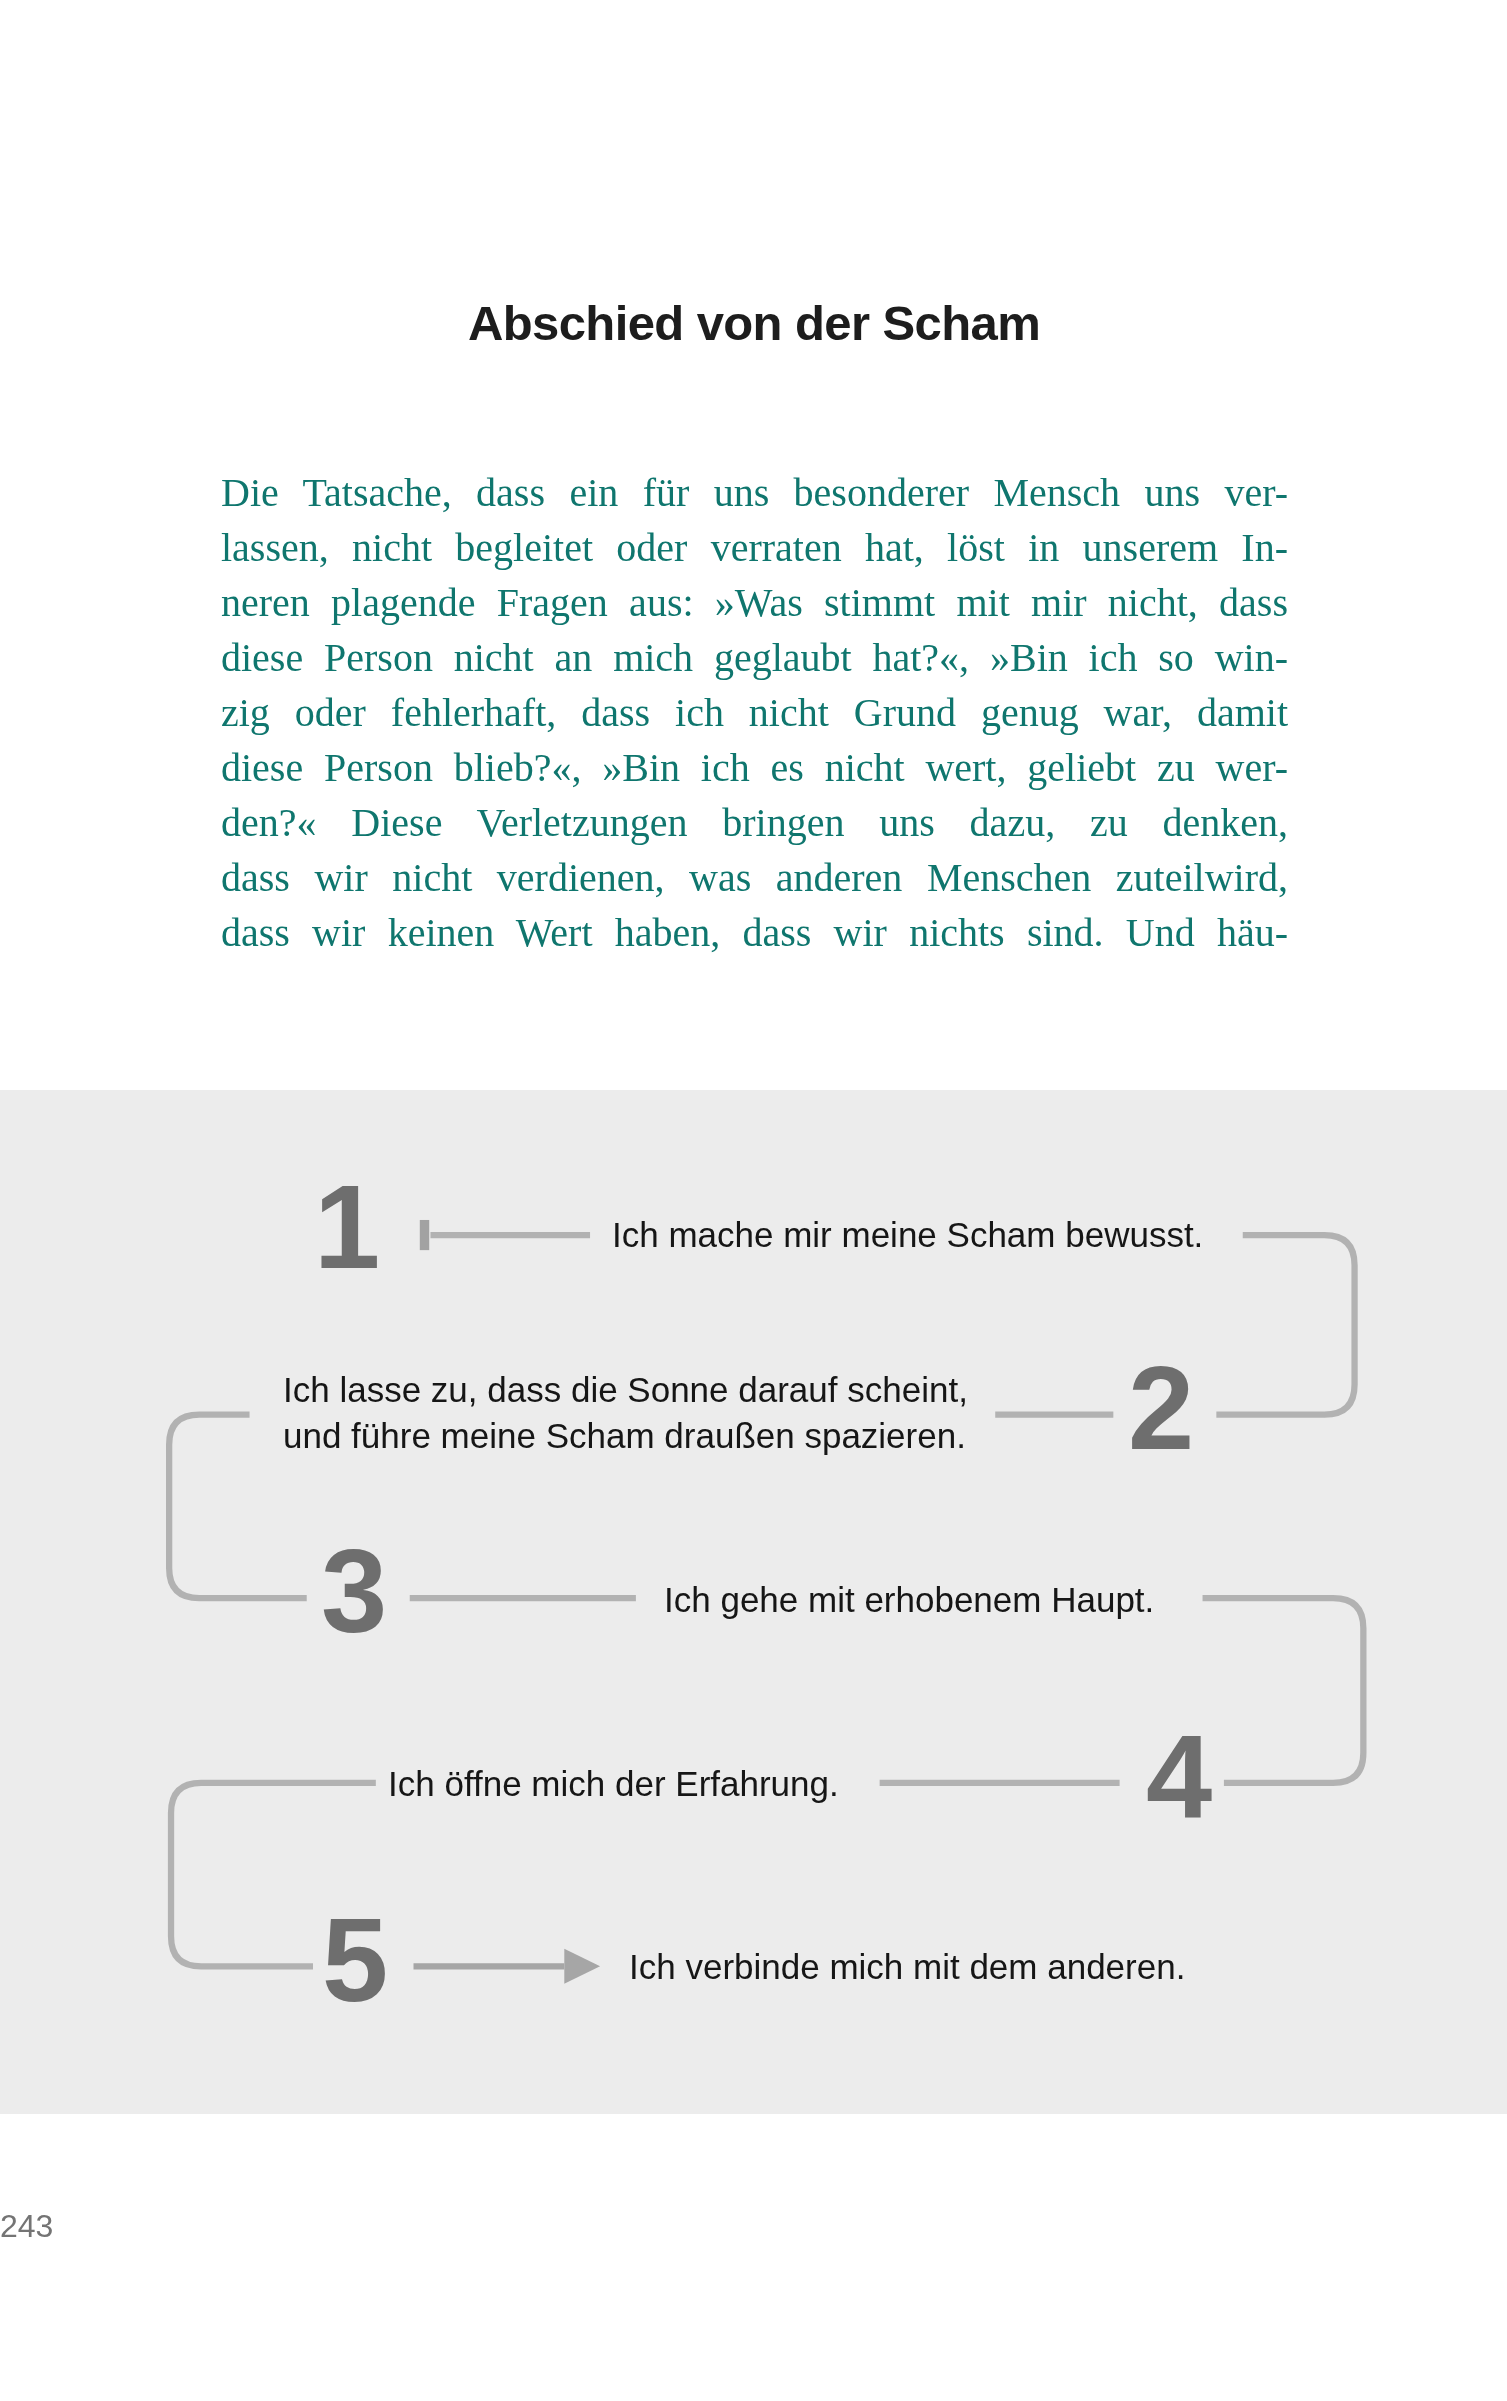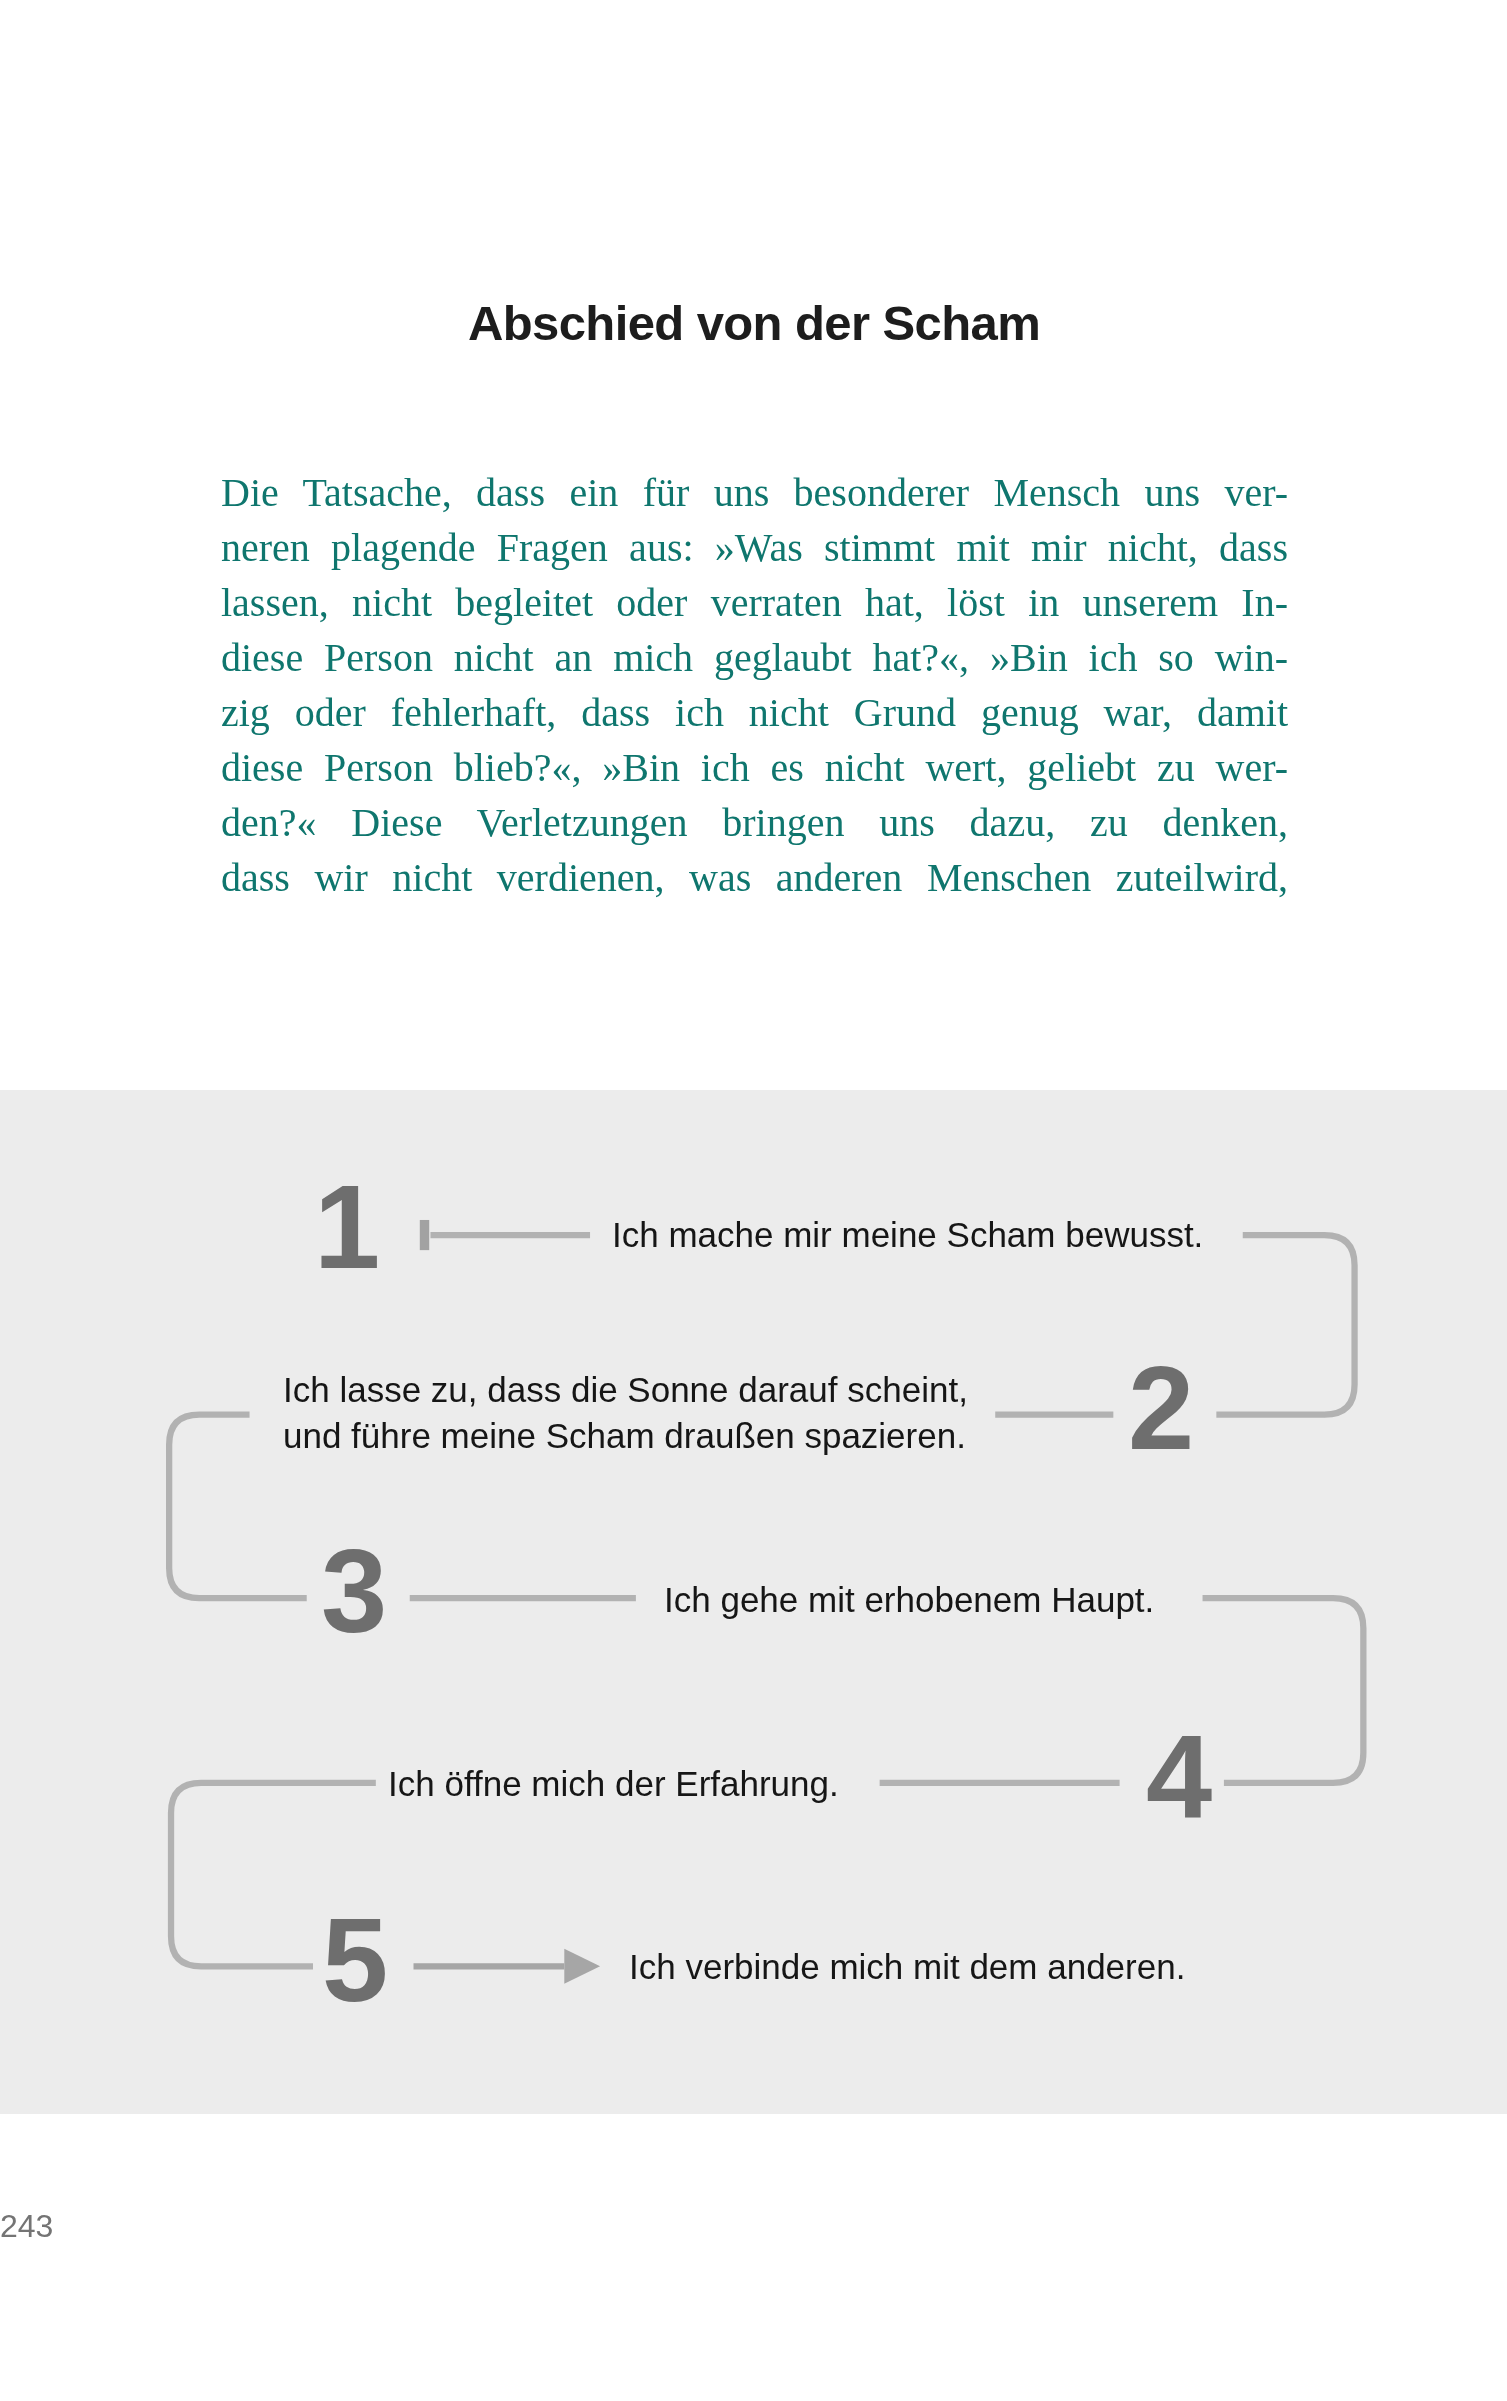--- a/index.html
+++ b/index.html
@@ -81,27 +81,28 @@
 </style>
 </head>
 <body>
 
 <div class="page">
 
   <h1 class="title">Abschied von der Scham</h1>
 
   <div class="paragraph">
     <div class="pline">Die Tatsache, dass ein für uns besonderer Mensch uns ver-</div>
+    <div class="pline">lassen, nicht begleitet oder verraten hat, löst in unserem In-</div>
     <div class="pline">neren plagende Fragen aus: »Was stimmt mit mir nicht, dass</div>
-    <div class="pline">lassen, nicht begleitet oder verraten hat, löst in unserem In-</div>
     <div class="pline">diese Person nicht an mich geglaubt hat?«, »Bin ich so win-</div>
     <div class="pline">zig oder fehlerhaft, dass ich nicht Grund genug war, damit</div>
     <div class="pline">diese Person blieb?«, »Bin ich es nicht wert, geliebt zu wer-</div>
     <div class="pline">den?« Diese Verletzungen bringen uns dazu, zu denken,</div>
     <div class="pline">dass wir nicht verdienen, was anderen Menschen zuteilwird,</div>
+    <div class="pline">dass wir keinen Wert haben, dass wir nichts sind. Und häu-</div>
   </div>
 
   <div class="panel"></div>
 
   <svg class="connectors" viewBox="0 0 2400 3822">
 
     <rect x="668" y="1942" width="15" height="48" fill="var(--tick,#a2a2a2)"></rect>
     <path d="M 685 1966 H 939" stroke="var(--connector,#b2b2b2)" stroke-width="10" fill="none"></path>
 
     <path d="M 1978 1966 H 2108 Q 2156 1966 2156 2014 V 2204 Q 2156 2252 2108 2252 H 1936" stroke="var(--connector,#b2b2b2)" stroke-width="10" fill="none"></path>

